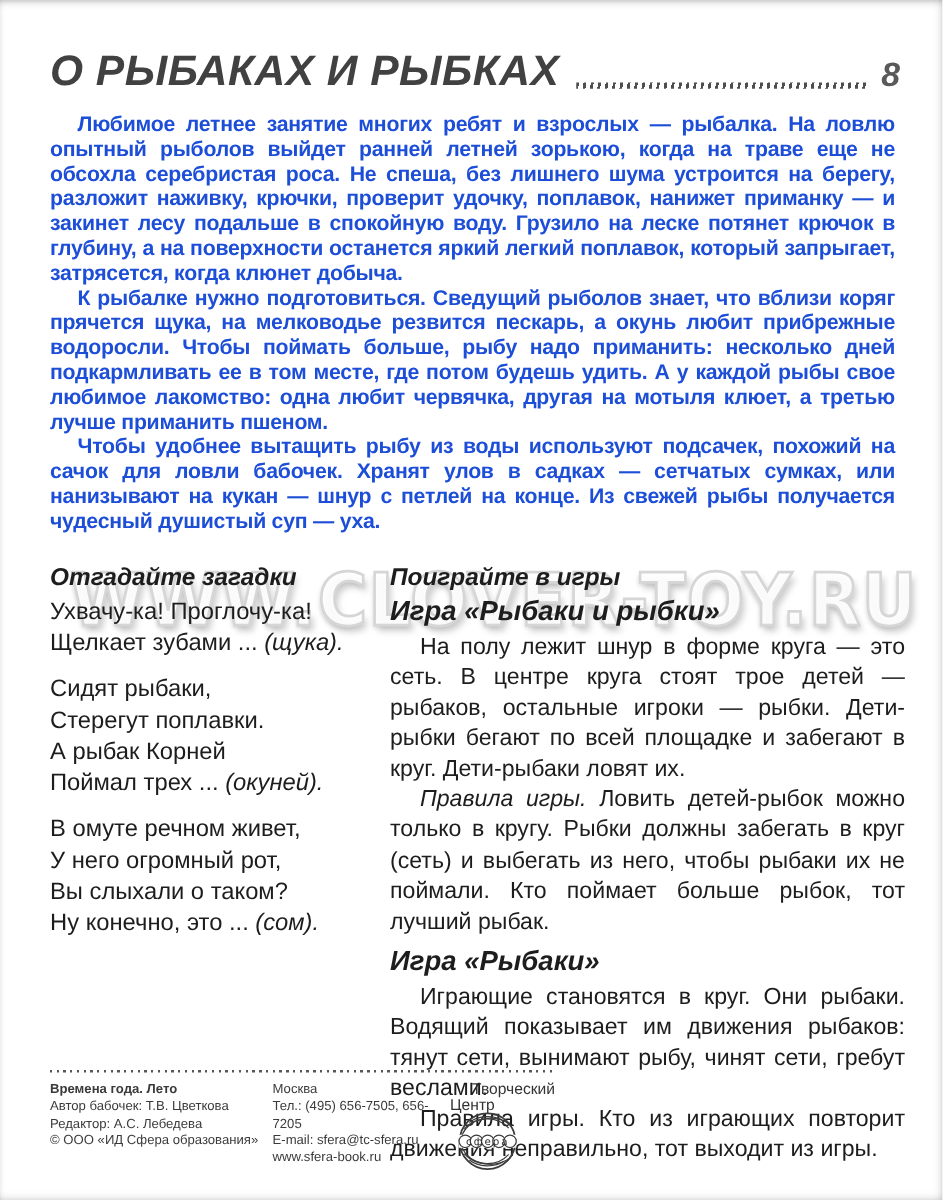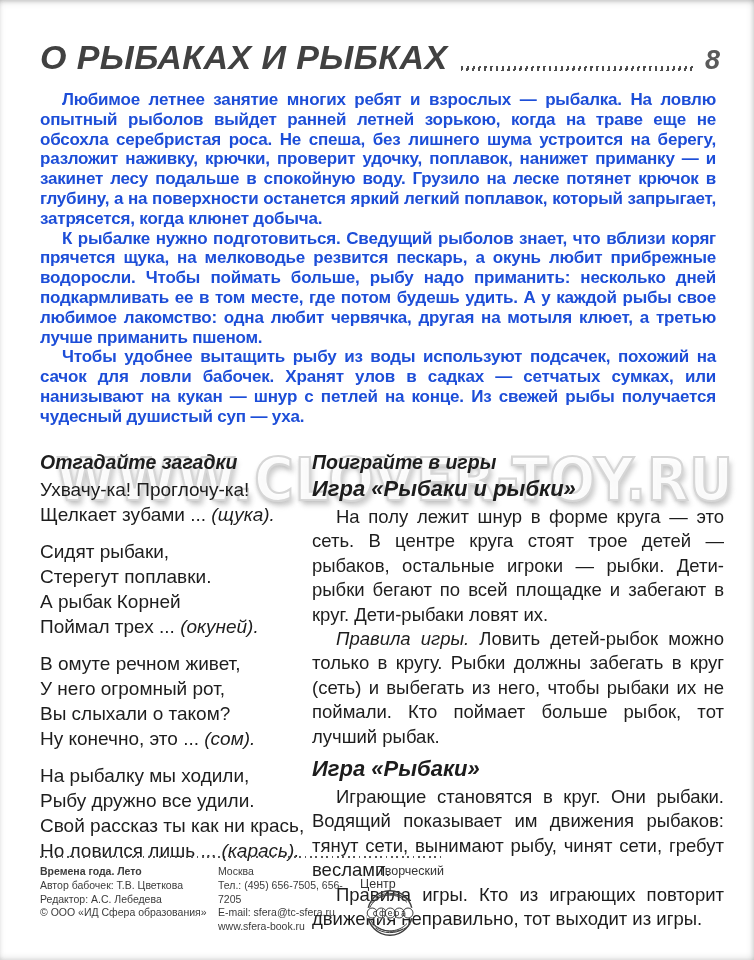--- a/index.html
+++ b/index.html
@@ -111,29 +111,20 @@
           <div class="riddle">
             <div>
 
             <div class="r-line">В омуте речном живет,</div>
               <div class="r-line">У него огромный рот,</div>
               <div class="r-line">Вы слыхали о таком?</div>
             </div>
             <div class="r-line"><span>Ну конечно, это ... </span><span class="ital">(сом).</span></div>
           </div>
 
-          <div class="riddle">
-            <div>
-
-            <div class="r-line">На рыбалку мы ходили,</div>
-              <div class="r-line">Рыбу дружно все удили.</div>
-              <div class="r-line">Свой рассказ ты как ни крась,</div>
-            </div>
-            <div class="r-line"><span>Но ловился лишь ... </span><span class="ital">(карась).</span></div>
-          </div>
         </div>
     </div>
 
     <div class="col-r">
       <h2 class="sec-h">Поиграйте в игры</h2>
       <div>
 
           <section class="game">
             <h3 class="game-title">Игра «Рыбаки и рыбки»</h3>
             <div>

